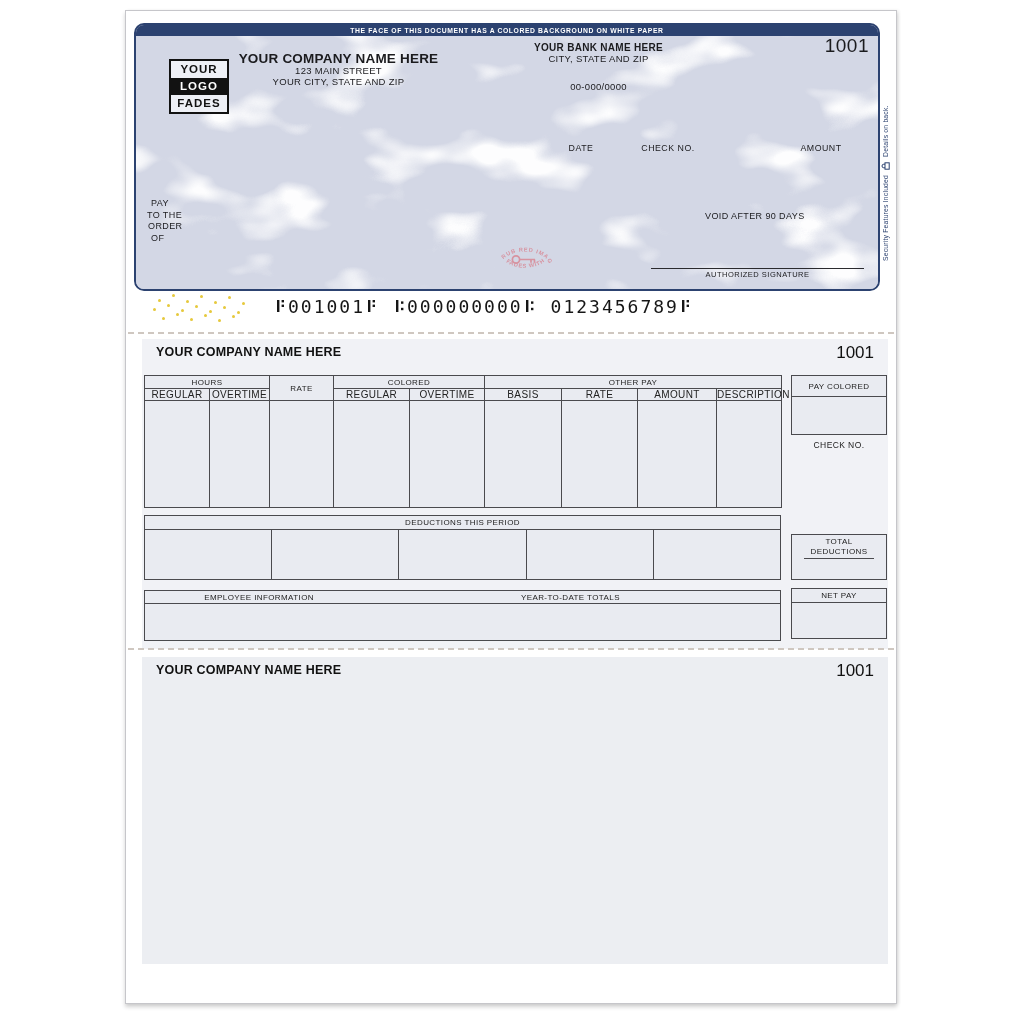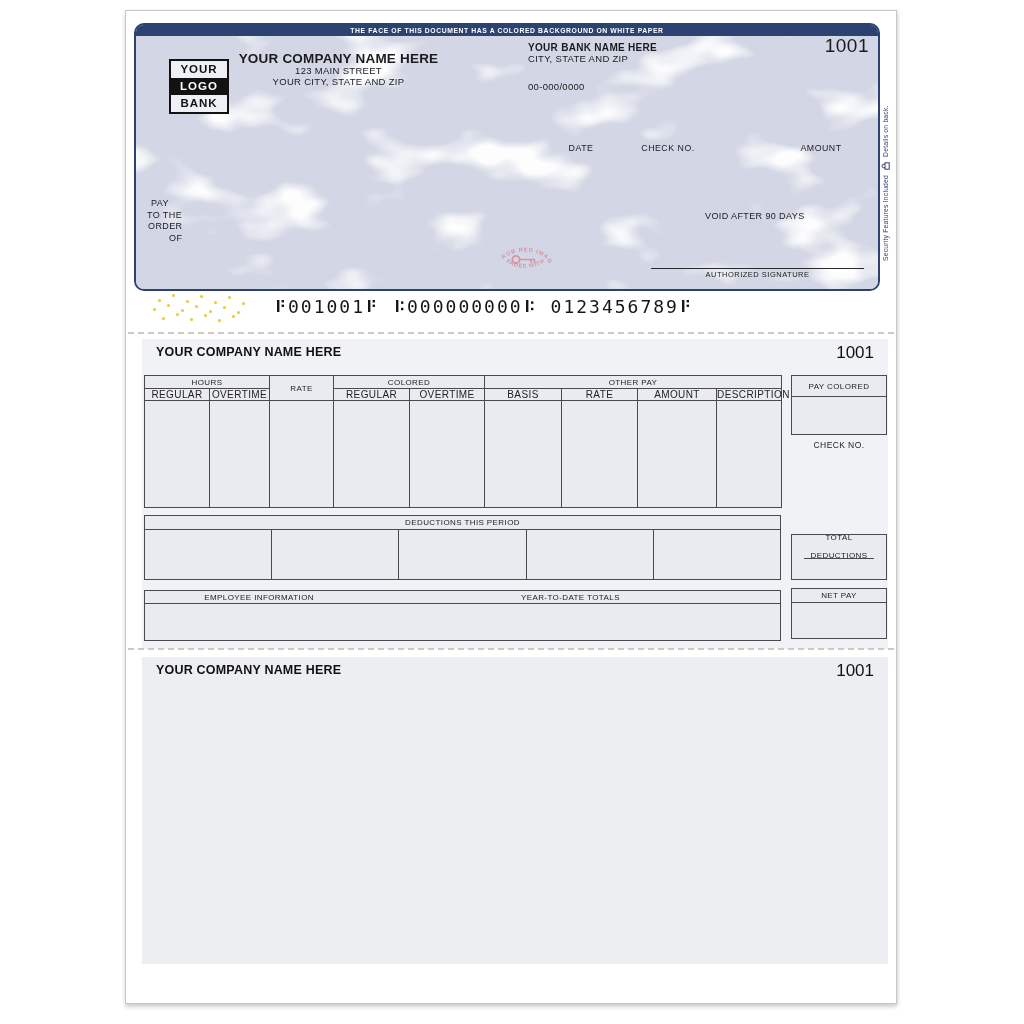--- a/index.html
+++ b/index.html
@@ -21,31 +21,31 @@
     text-align:center; line-height:11px;
   }
   .marble { position:absolute; left:0; top:11px; width:742px; height:253px; }
   .chk-txt { color:#1b1b1e; }
   #logo-box { left:33px; top:34px; width:60px; height:55px; border:2px solid #121212; background:#eef0f6; text-align:center; }
   #logo-box div { font-size:11.5px; font-weight:bold; letter-spacing:1px; line-height:17px; color:#121212; }
   #logo-box .inv { background:#121212; color:#ffffff; }
   #co-block { left:85px; top:26px; width:235px; text-align:center; }
   #co-block .nm { font-size:13.5px; font-weight:bold; letter-spacing:.2px; }
   #co-block .ad { font-size:9.5px; line-height:10.5px; letter-spacing:.3px; }
-  #bank-block { left:392px; top:17px; width:165px; }
+  #bank-block { left:380px; top:17px; width:165px; text-align:center; }
   #bank-block .nm { font-size:10px; font-weight:bold; letter-spacing:.3px; }
   #bank-block .ad { font-size:9.5px; letter-spacing:.3px; line-height:11px; }
   #bank-block .fr { font-size:9.5px; margin-top:17px; letter-spacing:.3px; }
   #chk-num { right:9px; top:10px; font-size:19px; letter-spacing:.5px; }
   .fld-lbl { font-size:8.8px; letter-spacing:.5px; top:118px; text-align:center; }
   #lbl-date { left:423px; width:44px; }
   #lbl-checkno { left:502px; width:60px; }
   #lbl-amount { left:662px; width:46px; }
   #payto { left:11px; top:173px; font-size:9px; line-height:11.5px; letter-spacing:.4px; }
-  #payto .i1{ margin-left:4px; } #payto .i3{ margin-left:1px; } #payto .i4{ margin-left:22px; }
+  #payto .i1{ margin-left:4px; } #payto .i3{ margin-left:1px; } #payto .i4{ margin-left:4px; }
   #void-lbl { left:569px; top:186px; font-size:9px; letter-spacing:.4px; }
   #sig { left:515px; top:243px; width:213px; }
   #sig .line { border-top:1px solid #2a2a2e; height:1px; }
   #sig .lbl { text-align:center; font-size:7.5px; letter-spacing:.5px; margin-top:1px; }
   #seal { left:356px; top:211px; width:66px; height:48px; }
   
   #sec-edge { position:absolute; left:752px; top:86px; width:14px; height:164px; }
   #sec-edge .rot {
     position:absolute; left:0; top:164px; width:164px; height:14px;
     transform:rotate(-90deg); transform-origin:0 0;
@@ -69,21 +69,21 @@
   table.grid th { font-size:8px; letter-spacing:.4px; text-align:center; }
   #main-table { left:18px; top:364px; width:637px; }
   #main-table .r1 th { height:13px; } #main-table .r2 th { height:12px; font-size:10px; }
   #main-table .body td { height:107px; }
   .sidebox { left:665px; width:96px; border:1px solid #4a4a4e; background:#e9ebf1; }
   .sidebox .hd { border-bottom:1px solid #4a4a4e; font-size:8px; letter-spacing:.4px; text-align:center; color:#222;
                  display:flex; align-items:center; justify-content:center; }
   #box-payperiod { top:364px; height:60px; } #box-payperiod .hd { height:21px; }
   #lbl-sidecheckno { left:665px; top:429px; width:96px; text-align:center; font-size:8.5px; letter-spacing:.4px; color:#222; }
   #box-totalgross { top:448px; height:47px; } #box-totalgross .hd { height:21px; }
-  #box-totalded { top:523px; height:46px; } #box-totalded .hd { height:24px; line-height:18px; }
+  #box-totalded { top:523px; height:46px; } #box-totalded .hd { height:24px; line-height:10px; }
   #box-netpay { top:577px; height:51px; } #box-netpay .hd { height:14px; }
   .bandtable { left:18px; width:637px; border:1px solid #4a4a4e; background:#e9ebf1; }
   .bandtable .hd { border-bottom:1px solid #4a4a4e; font-size:8px; letter-spacing:.4px; text-align:center; color:#222; position:relative; }
   #ded-table { top:504px; height:65px; } #ded-table .hd { height:14px; line-height:14px; }
   #ded-table .cols { display:flex; height:50px; }
   #ded-table .cols div { flex:1; border-right:1px solid #4a4a4e; }
   #ded-table .cols div:last-child { border-right:none; }
   #emp-table { top:579px; height:51px; } #emp-table .hd { height:13px; line-height:13px; }
   #emp-table .hd .lft { position:absolute; left:3px; width:35%; } 
   #emp-table .hd .rgt { position:absolute; left:47%; width:40%; }
@@ -105,21 +105,21 @@
           <feColorMatrix in="n" type="matrix" values="0 0 0 0 1  0 0 0 0 1  0 0 0 0 1  0 0 5 0 -2.8"></feColorMatrix>
         </filter>
       </defs>
       <rect width="742" height="253" fill="#d3d7e5"></rect>
       <rect width="742" height="253" filter="url(#veins)" opacity="0.95"></rect>
     </svg>
 
     <div class="abs" id="logo-box">
       <div>YOUR</div>
       <div class="inv">LOGO</div>
-      <div>BANK</div>
+      <div>FADES</div>
     </div>
 
     <div class="abs chk-txt" id="co-block">
       <div class="nm">YOUR COMPANY NAME HERE</div>
       <div class="ad">123 MAIN STREET</div>
       <div class="ad">YOUR CITY, STATE AND ZIP</div>
     </div>
 
     <div class="abs chk-txt" id="bank-block">
       <div class="nm">YOUR BANK NAME HERE</div>

